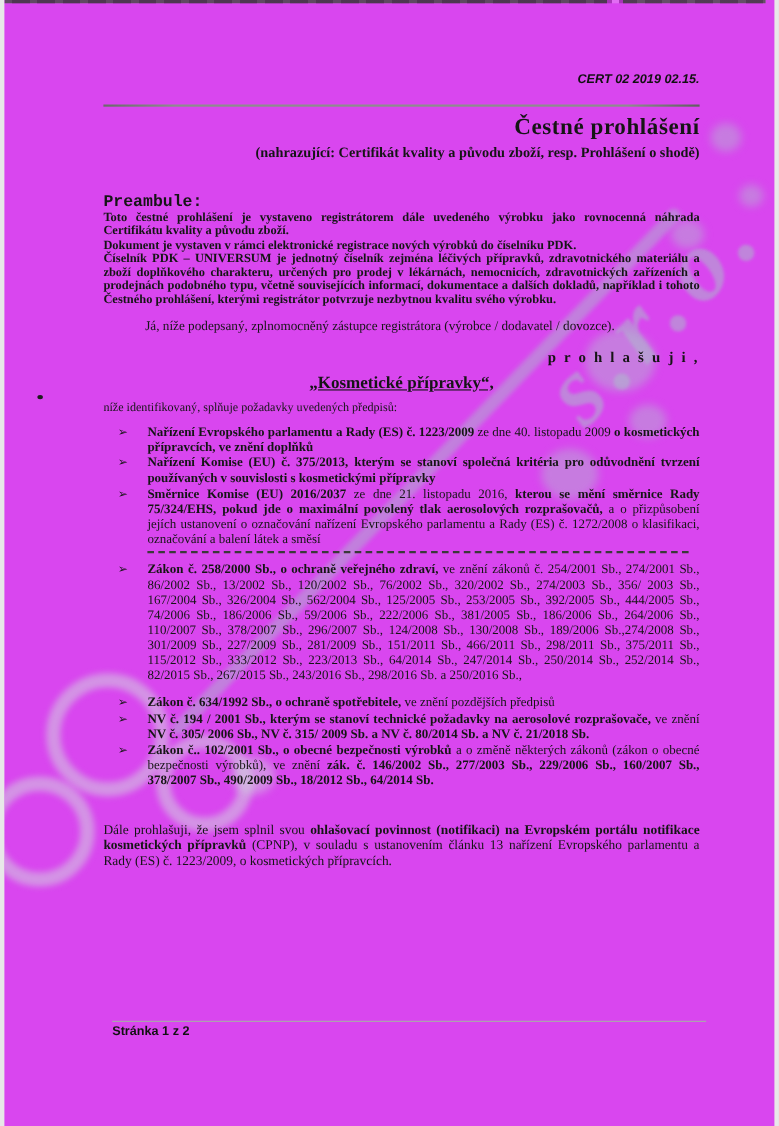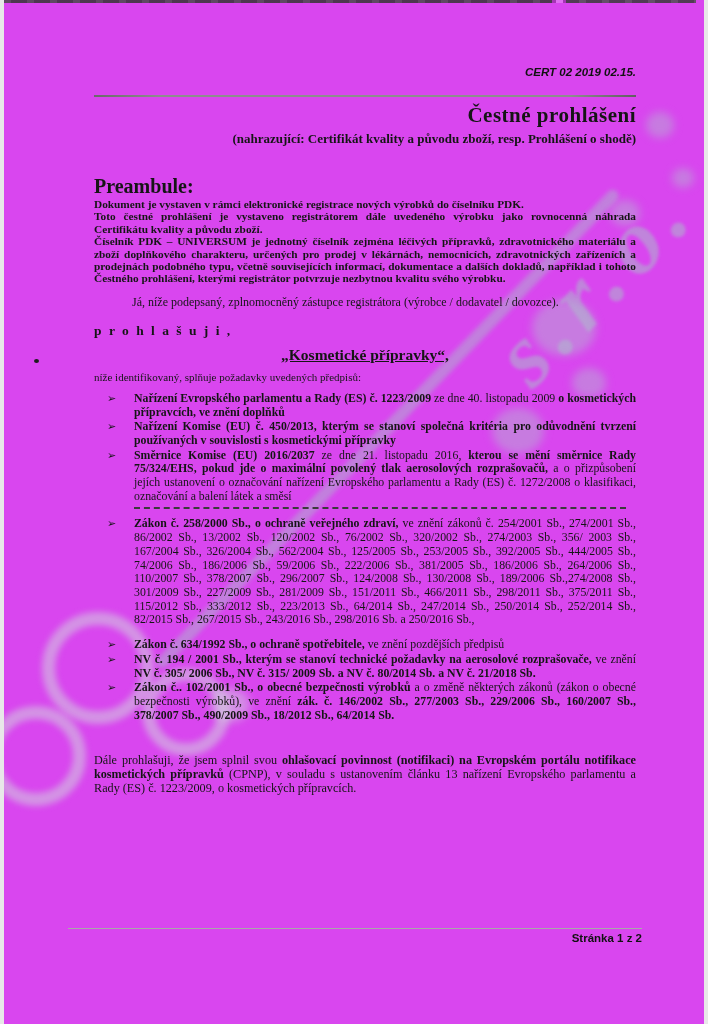--- a/index.html
+++ b/index.html
@@ -51,44 +51,44 @@
   .doc-code{
     margin-top:66px;text-align:right;
     font-family:"Liberation Sans",sans-serif;
     font-style:italic;font-weight:bold;font-size:11.5px;color:#111;
   }
   .head-rule{margin-top:17px;height:2px;
     background:linear-gradient(90deg,#6a6a6a,#8d8d8d 12%,#8d8d8d 88%,#5f5f5f);}
   .title{margin-top:6px;text-align:right;font-weight:bold;font-size:21px;letter-spacing:.5px;}
   .subtitle{margin-top:3px;text-align:right;font-weight:bold;font-size:13px;}
 
-  .pre-heading{margin-top:28px;font-weight:bold;font-size:20px;}
+  .pre-heading{margin-top:28px;font-weight:bold;font-size:15px;font-family:Liberation Mono, monospace;}
   .pre-body p{margin:0;font-weight:bold;font-size:11.3px;line-height:12.4px;text-align:justify;}
 
   .intro{margin-top:10px;font-size:12px;text-indent:38px;}
-  .verb{margin-top:13px;text-align:left;font-weight:bold;font-size:13.5px;letter-spacing:2px;}
+  .verb{margin-top:13px;text-align:right;font-weight:bold;font-size:13.5px;letter-spacing:2px;}
   .product-intro{margin-top:18px;font-size:12px;}
   .product-type{margin-top:7px;text-align:center;font-weight:bold;font-size:15.5px;text-decoration:underline;}
   .compliance-intro{margin-top:7px;font-size:11px;}
 
   ul.regs{margin:9px 0 0 0;padding:0 0 0 40px;list-style:none;}
   ul.regs li{position:relative;font-size:11.8px;line-height:13.7px;text-align:justify;margin:0 0 1px 0;}
   ul.regs li .marker{position:absolute;left:-27px;top:0;
     font-family:"DejaVu Sans",sans-serif;font-size:11px;font-weight:bold;}
   .gap-md{margin-top:8px !important;}
   .gap-lg{margin-top:11px !important;}
   .dashed-sep{margin-top:4px;width:492px;border-top:2px dashed #3a3a3a;height:0;}
   .seg-b{font-weight:bold;}
 
   .closing{margin-top:32px;font-size:12.2px;line-height:13.8px;text-align:justify;}
 
   .footer{
-    position:absolute;left:64px;right:62px;top:928px;z-index:1;
+    position:absolute;left:98px;right:62px;top:928px;z-index:1;
     border-top:1px solid #a9a9a9;
-    text-align:right;
+    text-align:left;
     font-family:"Liberation Sans",sans-serif;
     font-size:11.5px;font-weight:600;color:#111;
     padding-top:3px;
   }
 </style>
 </head>
 <body>
 
 <div class="page">
 
@@ -112,38 +112,38 @@
 
     <div class="doc-code">CERT 02 2019 02.15.</div>
 
     <div class="head-rule"></div>
 
     <div class="title">Čestné prohlášení</div>
     <div class="subtitle">(nahrazující: Certifikát kvality a původu zboží, resp. Prohlášení o shodě)</div>
 
     <div class="pre-heading">Preambule:</div>
     <div class="pre-body">
+      <p>Toto čestné prohlášení je vystaveno registrátorem dále uvedeného výrobku jako rovnocenná náhrada Certifikátu kvality a původu zboží.</p>
       <p>Dokument je vystaven v rámci elektronické registrace nových výrobků do číselníku PDK.</p>
-      <p>Toto čestné prohlášení je vystaveno registrátorem dále uvedeného výrobku jako rovnocenná náhrada Certifikátu kvality a původu zboží.</p>
       <p>Číselník PDK – UNIVERSUM je jednotný číselník zejména léčivých přípravků, zdravotnického materiálu a zboží doplňkového charakteru, určených pro prodej v lékárnách, nemocnicích, zdravotnických zařízeních a prodejnách podobného typu, včetně souvisejících informací, dokumentace a dalších dokladů, například i tohoto Čestného prohlášení, kterými registrátor potvrzuje nezbytnou kvalitu svého výrobku.</p>
     </div>
 
     <div class="intro">Já, níže podepsaný, zplnomocněný zástupce registrátora (výrobce / dodavatel / dovozce).</div>
     <div class="verb">p r o h l a š u j i ,</div>
     <div class="product-type">„Kosmetické přípravky“,</div>
     <div class="compliance-intro">níže identifikovaný, splňuje požadavky uvedených předpisů:</div>
 
     <ul class="regs">
       <li>
         <span class="marker">➢</span>
         <span><span class="seg-b">Nařízení Evropského parlamentu a Rady (ES) č. 1223/2009 </span><span>ze dne 40. listopadu 2009 </span><span class="seg-b">o kosmetických přípravcích, ve znění doplňků</span></span>
       </li>
       <li>
         <span class="marker">➢</span>
-        <span><span class="seg-b">Nařízení Komise (EU) č. 450/2013, kterým se stanoví společná kritéria pro odůvodnění tvrzení používaných v souvislosti s kosmetickými přípravky</span></span>
+        <span><span class="seg-b">Nařízení Komise (EU) č. 375/2013, kterým se stanoví společná kritéria pro odůvodnění tvrzení používaných v souvislosti s kosmetickými přípravky</span></span>
       </li>
       <li>
         <span class="marker">➢</span>
         <span><span class="seg-b">Směrnice Komise (EU) 2016/2037 </span><span>ze dne 21. listopadu 2016, </span><span class="seg-b">kterou se mění směrnice Rady 75/324/EHS, pokud jde o maximální povolený tlak aerosolových rozprašovačů, </span><span>a o přizpůsobení jejích ustanovení o označování nařízení Evropského parlamentu a Rady (ES) č. 1272/2008 o klasifikaci, označování a balení látek a směsí</span></span>
         <div class="dashed-sep"></div>
       </li>
       <li class="gap-md">
         <span class="marker">➢</span>
         <span><span class="seg-b">Zákon č. 258/2000 Sb., o ochraně veřejného zdraví, </span><span>ve znění zákonů č. 254/2001 Sb., 274/2001 Sb., 86/2002 Sb., 13/2002 Sb., 120/2002 Sb., 76/2002 Sb., 320/2002 Sb., 274/2003 Sb., 356/ 2003 Sb., 167/2004 Sb., 326/2004 Sb., 562/2004 Sb., 125/2005 Sb., 253/2005 Sb., 392/2005 Sb., 444/2005 Sb., 74/2006 Sb., 186/2006 Sb., 59/2006 Sb., 222/2006 Sb., 381/2005 Sb., 186/2006 Sb., 264/2006 Sb., 110/2007 Sb., 378/2007 Sb., 296/2007 Sb., 124/2008 Sb., 130/2008 Sb., 189/2006 Sb.,274/2008 Sb., 301/2009 Sb., 227/2009 Sb., 281/2009 Sb., 151/2011 Sb., 466/2011 Sb., 298/2011 Sb., 375/2011 Sb., 115/2012 Sb., 333/2012 Sb., 223/2013 Sb., 64/2014 Sb., 247/2014 Sb., 250/2014 Sb., 252/2014 Sb., 82/2015 Sb., 267/2015 Sb., 243/2016 Sb., 298/2016 Sb. a 250/2016 Sb.,</span></span>
       </li>

